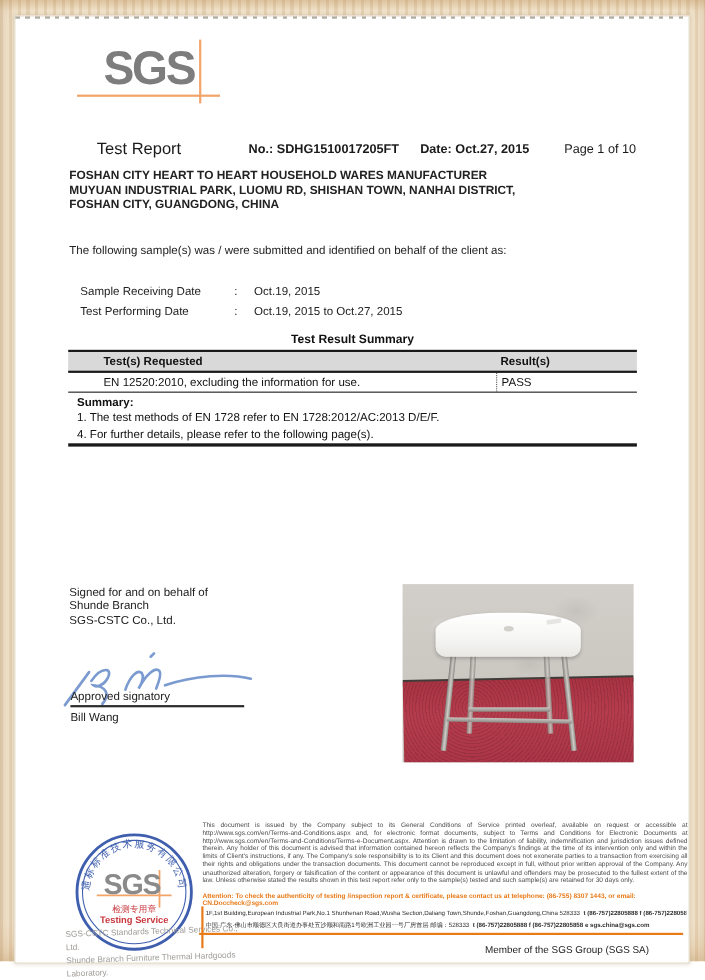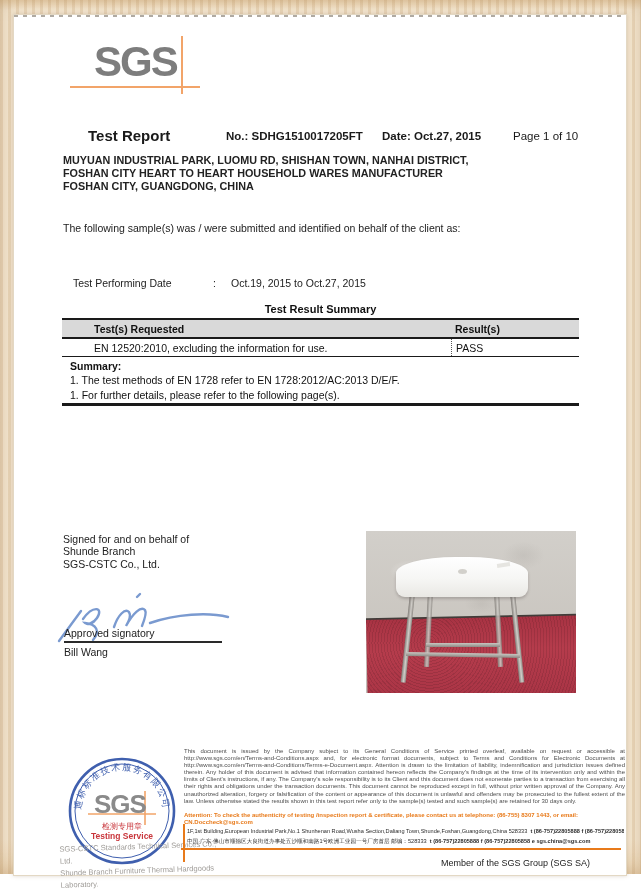--- a/index.html
+++ b/index.html
@@ -26,21 +26,21 @@
   
   .logo-text{
     position:absolute; left:80px; top:26px;
     font-size:42px; font-weight:bold; color:#7d7d7d; letter-spacing:-2px;
     transform:scaleY(1.02); line-height:1;
   }
   .logo-hline{ position:absolute; left:56px; top:71px; width:130px; height:2px; background:#f2a469; }
   .logo-vline{ position:absolute; left:167px; top:21px; width:2px; height:58px; background:#f2a469; }
 
   
-  .hdr-title{ position:absolute; left:74px; top:112px; font-size:15px; font-weight:bold; color:#1a1a1a; }
+  .hdr-title{ position:absolute; left:74px; top:112px; font-size:15px; font-weight:normal; color:#1a1a1a; }
   .hdr-no{ position:absolute; left:212px; top:115px; font-size:11.5px; font-weight:bold; color:#1a1a1a; }
   .hdr-date{ position:absolute; left:368px; top:115px; font-size:11.5px; font-weight:bold; color:#1a1a1a; }
   .hdr-page{ position:absolute; left:499px; top:115px; font-size:11.5px; font-weight:normal; color:#1a1a1a; }
 
   .client{ position:absolute; left:49px; top:139px; font-size:10.8px; font-weight:bold; color:#222; line-height:13.2px; }
 
   .intro{ position:absolute; left:49px; top:207px; font-size:10.5px; color:#222; }
   .srow{ position:absolute; left:59px; font-size:10.5px; color:#222; width:520px; }
   .srow .lab{ display:inline-block; width:140px; }
   .srow .col{ display:inline-block; width:18px; }
@@ -106,44 +106,47 @@
     <span class="logo-text">SGS</span>
     <div class="logo-hline"></div>
     <div class="logo-vline"></div>
 
     <span class="hdr-title">Test Report</span>
     <span class="hdr-no"><span>No.:</span> <span>SDHG1510017205FT</span></span>
     <span class="hdr-date"><span>Date:</span> <span>Oct.27, 2015</span></span>
     <span class="hdr-page">Page 1 of 10</span>
 
     <div class="client">
+      <div>FOSHAN CITY HEART TO HEART HOUSEHOLD WARES MANUFACTURER</div>
       <div>MUYUAN INDUSTRIAL PARK, LUOMU RD, SHISHAN TOWN, NANHAI DISTRICT,</div>
-      <div>FOSHAN CITY HEART TO HEART HOUSEHOLD WARES MANUFACTURER</div>
       <div>FOSHAN CITY, GUANGDONG, CHINA</div>
     </div>
 
     <div class="intro">The following sample(s) was / were submitted and identified on behalf of the client as:</div>
+    <div class="srow" style="top:244px">
+      <span class="lab">Sample Receiving Date</span><span class="col">:</span><span>Oct.19, 2015</span>
+    </div>
     <div class="srow" style="top:262px">
       <span class="lab">Test Performing Date</span><span class="col">:</span><span>Oct.19, 2015 to Oct.27, 2015</span>
     </div>
 
     <div class="tbl">
       <div class="tbl-title">Test Result Summary</div>
       <div class="tbl-box">
         <div class="trow head">
           <div class="tc1">Test(s) Requested</div>
           <div class="tc2">Result(s)</div>
         </div>
         <div class="trow data">
           <div class="tc1">EN 12520:2010, excluding the information for use.</div>
           <div class="tc2">PASS</div>
         </div>
         <div class="sumlab">Summary:</div>
         <div class="sumitem">1.  The test methods of EN 1728 refer to EN 1728:2012/AC:2013 D/E/F.</div>
-        <div class="sumitem">1.  For further details, please refer to the following page(s).</div>
+        <div class="sumitem">4.  For further details, please refer to the following page(s).</div>
       </div>
     </div>
 
     <div class="signed">
       <div>Signed for and on behalf of</div>
       <div>Shunde Branch</div>
       <div>SGS-CSTC Co., Ltd.</div>
     </div>
     <svg class="sig-svg" width="190" height="78" viewBox="0 0 190 78">
       <g fill="none" stroke="#7a9ad0" stroke-width="2.4" stroke-linecap="round">

